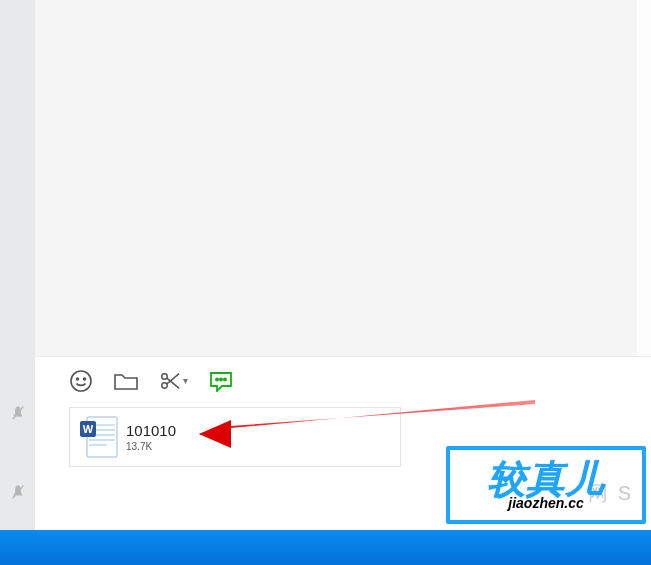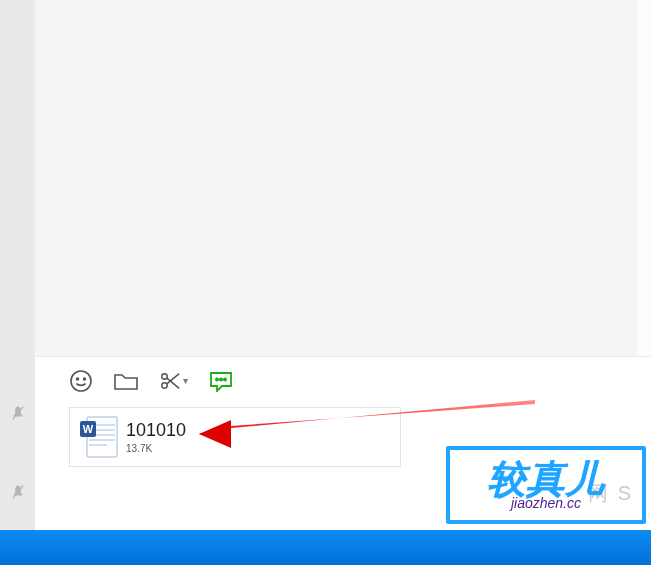--- a/index.html
+++ b/index.html
@@ -16,30 +16,30 @@
 
   .toolbar { position: absolute; left: 0; top: 356px; right: 0; height: 48px; display: flex; align-items: center; padding-left: 34px; gap: 20px; background: #fff; border-top: 1px solid #ececec; }
   .tb-item { display: inline-flex; align-items: center; cursor: pointer; color: #4b4b4b; }
   .tb-item.accent svg { stroke: #1aad19; }
   .caret { margin-left: 2px; font-size: 10px; color: #777; }
 
   .input-area { position: absolute; left: 0; top: 404px; right: 0; bottom: 0; padding: 3px 34px; }
   .attachment { width: 332px; height: 60px; border: 1px solid #e3e3e3; background: #fff; display: flex; align-items: center; padding: 6px 10px; }
   .file-icon { width: 38px; height: 42px; margin-right: 8px; flex-shrink: 0; }
   .file-meta { display: flex; flex-direction: column; line-height: 1.3; }
-  .file-name { color: #222; font-size: 18px; }
+  .file-name { color: #222; font-size: 15px; }
   .file-size { color: #555; font-size: 10px; }
 
   .arrow-overlay { position: absolute; left: 195px; top: 398px; pointer-events: none; }
 
   .taskbar { position: absolute; left: 0; bottom: 0; width: 651px; height: 35px; background: linear-gradient(#0c8bf0, #0271d8); }
 
   .watermark-box { position: absolute; right: 5px; bottom: 41px; width: 200px; height: 78px; border: 4px solid #1fa4ff; border-radius: 2px; background: rgba(255,255,255,0); pointer-events: none; display:flex; flex-direction:column; align-items:center; justify-content:center; }
   .wm-main { font-size: 38px; font-weight: 800; color: #1fa4ff; font-style: italic; letter-spacing: 1px; line-height: 1; text-shadow: 0 0 1px #1fa4ff; }
-  .wm-sub  { font-size: 14px; color: #4c1d95; font-style: italic; margin-top: -3px; }
+  .wm-sub  { font-size: 14px; color: #000000; font-style: italic; margin-top: -3px; font-weight: bold; }
 
   .wm-ghost { position: absolute; right: 18px; bottom: 58px; font-size: 20px; color: #c9c9c9; letter-spacing: 2px; pointer-events:none; }
 </style>
 </head>
 <body>
 
 <div class="sidebar">
   <div class="sb-icon" id="sb-mute1">
     <svg width="14" height="16" viewBox="0 0 24 26">
         <path d="M12 2 C9 2 7 5 7 9 L7 14 L4 19 L20 19 L17 14 L17 9 C17 5 15 2 12 2 Z" fill="#b6b6b6"></path>

